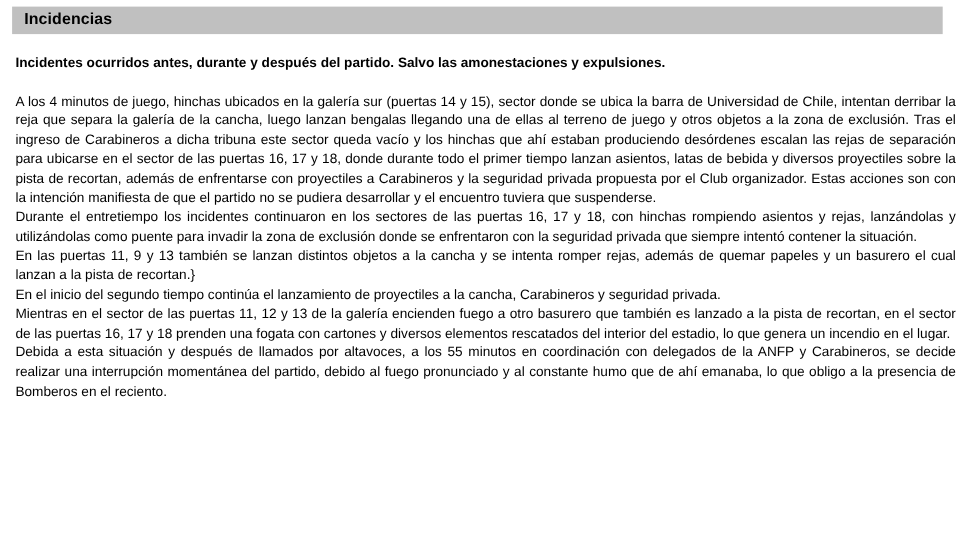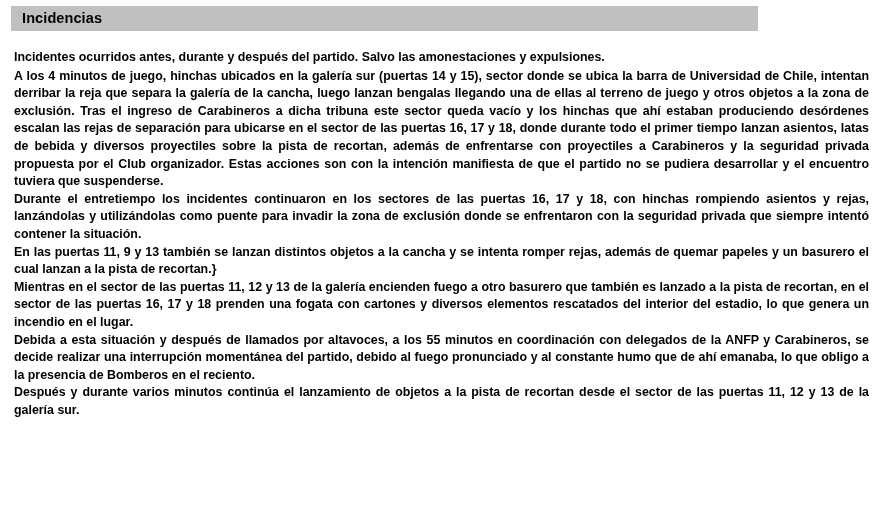--- a/index.html
+++ b/index.html
@@ -17,21 +17,21 @@
   .page {
     position: relative;
     width: 883px;
     height: 506px;
     box-sizing: border-box;
   }
   .section-header {
     position: absolute;
     left: 11px;
     top: 6px;
-    width: 747px;
+    width: 846px;
     height: 25px;
     background: #c0c0c0;
     display: flex;
     align-items: center;
   }
   .section-header-title {
     font-size: 14.5px;
     font-weight: bold;
     color: #000000;
     padding-left: 11px;
@@ -41,26 +41,26 @@
   .content {
     position: absolute;
     left: 14px;
     top: 49px;
     width: 855px;
   }
   .intro {
     font-size: 12.4px;
     font-weight: bold;
     line-height: 17.6px;
-    margin: 0 0 1px 0;
+    margin: 0 0 17px 0;
     text-align: left;
   }
   .para {
     font-size: 12.4px;
-    font-weight: bold;
+    font-weight: normal;
     line-height: 17.6px;
     margin: 0;
     text-align: justify;
     text-justify: inter-word;
   }
   .para.last-left {
     text-align: left;
   }
 </style>
 </head>
@@ -75,22 +75,22 @@
   <div class="content">
 
     <p class="intro">Incidentes ocurridos antes, durante y después del partido. Salvo las amonestaciones y expulsiones.</p>
 
     <p class="para">A los 4 minutos de juego, hinchas ubicados en la galería sur (puertas 14 y 15), sector donde se ubica la barra de Universidad de Chile, intentan derribar la reja que separa la galería de la cancha, luego lanzan bengalas llegando una de ellas al terreno de juego y otros objetos a la zona de exclusión. Tras el ingreso de Carabineros a dicha tribuna este sector queda vacío y los hinchas que ahí estaban produciendo desórdenes escalan las rejas de separación para ubicarse en el sector de las puertas 16, 17 y 18, donde durante todo el primer tiempo lanzan asientos, latas de bebida y diversos proyectiles sobre la pista de recortan, además de enfrentarse con proyectiles a Carabineros y la seguridad privada propuesta por el Club organizador. Estas acciones son con la intención manifiesta de que el partido no se pudiera desarrollar y el encuentro tuviera que suspenderse.</p>
 
     <p class="para">Durante el entretiempo los incidentes continuaron en los sectores de las puertas 16, 17 y 18, con hinchas rompiendo asientos y rejas, lanzándolas y utilizándolas como puente para invadir la zona de exclusión donde se enfrentaron con la seguridad privada que siempre intentó contener la situación.</p>
 
     <p class="para">En las puertas 11, 9 y 13 también se lanzan distintos objetos a la cancha y se intenta romper rejas, además de quemar papeles y un basurero el cual lanzan a la pista de recortan.}</p>
 
+    <p class="para last-left">En el inicio del segundo tiempo continúa el lanzamiento de proyectiles a la cancha, Carabineros y seguridad privada.</p>
 
     <p class="para">Mientras en el sector de las puertas 11, 12 y 13 de la galería encienden fuego a otro basurero que también es lanzado a la pista de recortan, en el sector de las puertas 16, 17 y 18 prenden una fogata con cartones y diversos elementos rescatados del interior del estadio, lo que genera un incendio en el lugar.</p>
 
     <p class="para">Debida a esta situación y después de llamados por altavoces, a los 55 minutos en coordinación con delegados de la ANFP y Carabineros, se decide realizar una interrupción momentánea del partido, debido al fuego pronunciado y al constante humo que de ahí emanaba, lo que obligo a la presencia de Bomberos en el reciento.</p>
 
 
-    <p class="para">Después y durante varios minutos continúa el lanzamiento de objetos a la pista de recortan desde el sector de las puertas 11, 12 y 13 de la galería sur.</p>
 
   </div>
 </div>
 
 </body></html>

